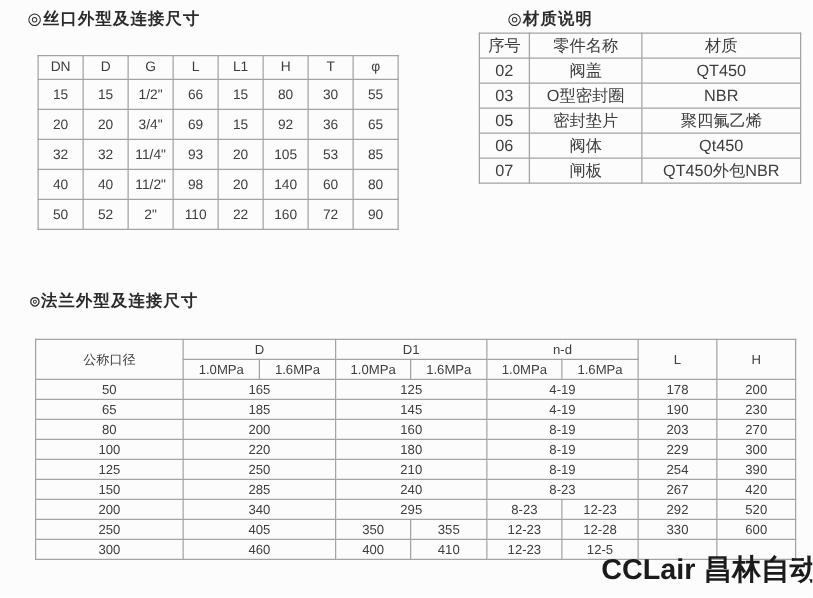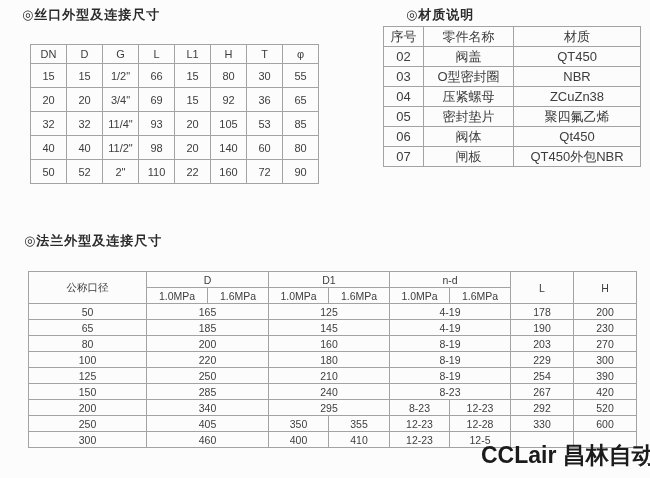--- a/index.html
+++ b/index.html
@@ -8,21 +8,21 @@
     background:#fcfcfc;
     font-family:"Liberation Sans","DejaVu Sans",sans-serif;
     color:#3d3d3d;
   }
   .title{
     position:absolute;font-size:13px;font-weight:bold;color:#2b2b2b;
     letter-spacing:1px;white-space:nowrap;
   }
   .t1{left:22px;top:6px;}
   .t2{left:377px;top:6px;margin-left:29px;}
-  .t3{left:24px;top:232px;}
+  .t3{left:24px;top:232px;font-family:Liberation Mono, monospace;}
   table.tbl{
     position:absolute;border-collapse:collapse;table-layout:fixed;
     background:#fcfcfc;
   }
   table.tbl td{
     border:1px solid #a3a3a3;text-align:center;vertical-align:middle;
     padding:0;font-size:11px;color:#3d3d3d;overflow:hidden;white-space:nowrap;
   }
   table.thread{left:30px;top:26px;width:288px;margin-top:18px;}
   table.thread tr{height:24px;}
@@ -139,25 +139,20 @@
           <td>02</td>
           <td>阀盖</td>
           <td>QT450</td>
         </tr>
         <tr>
           <td>03</td>
           <td>O型密封圈</td>
           <td>NBR</td>
         </tr>
         <tr>
-          <td>04</td>
-          <td>压紧螺母</td>
-          <td>ZCuZn38</td>
-        </tr>
-        <tr>
           <td>05</td>
           <td>密封垫片</td>
           <td>聚四氟乙烯</td>
         </tr>
         <tr>
           <td>06</td>
           <td>阀体</td>
           <td>Qt450</td>
         </tr>
         <tr>

